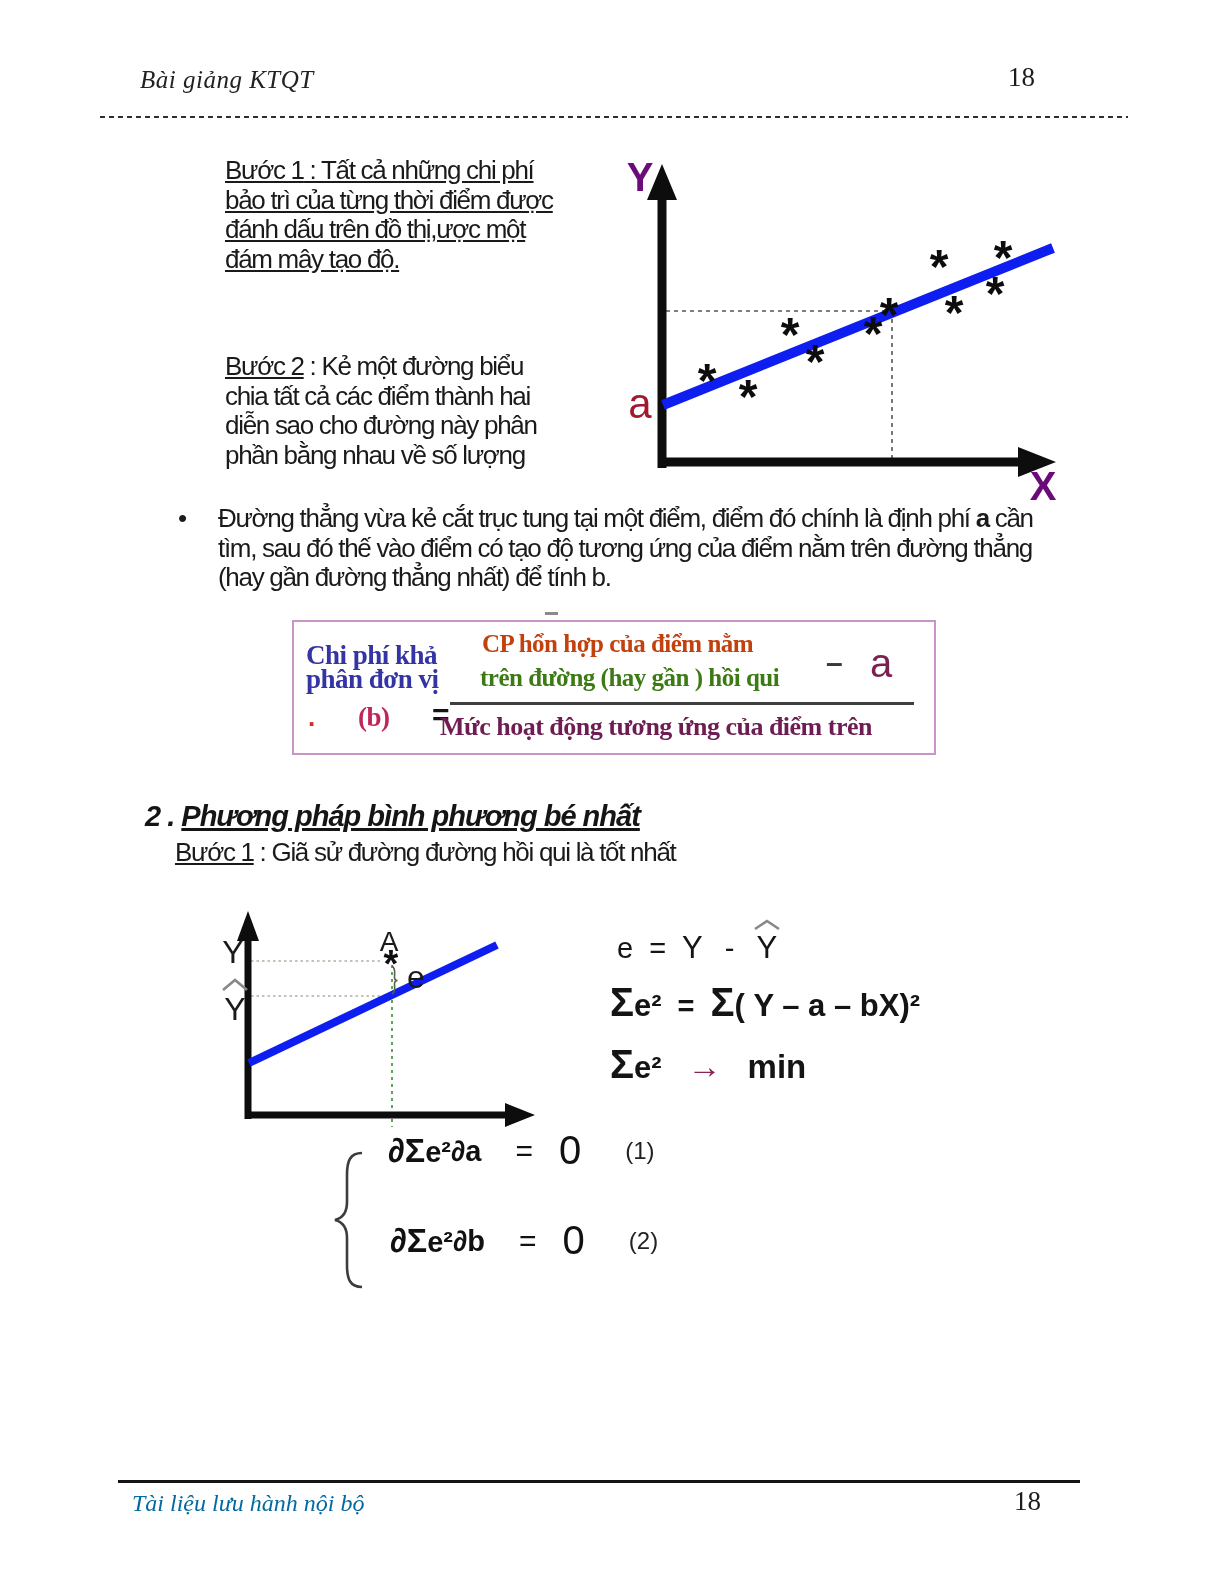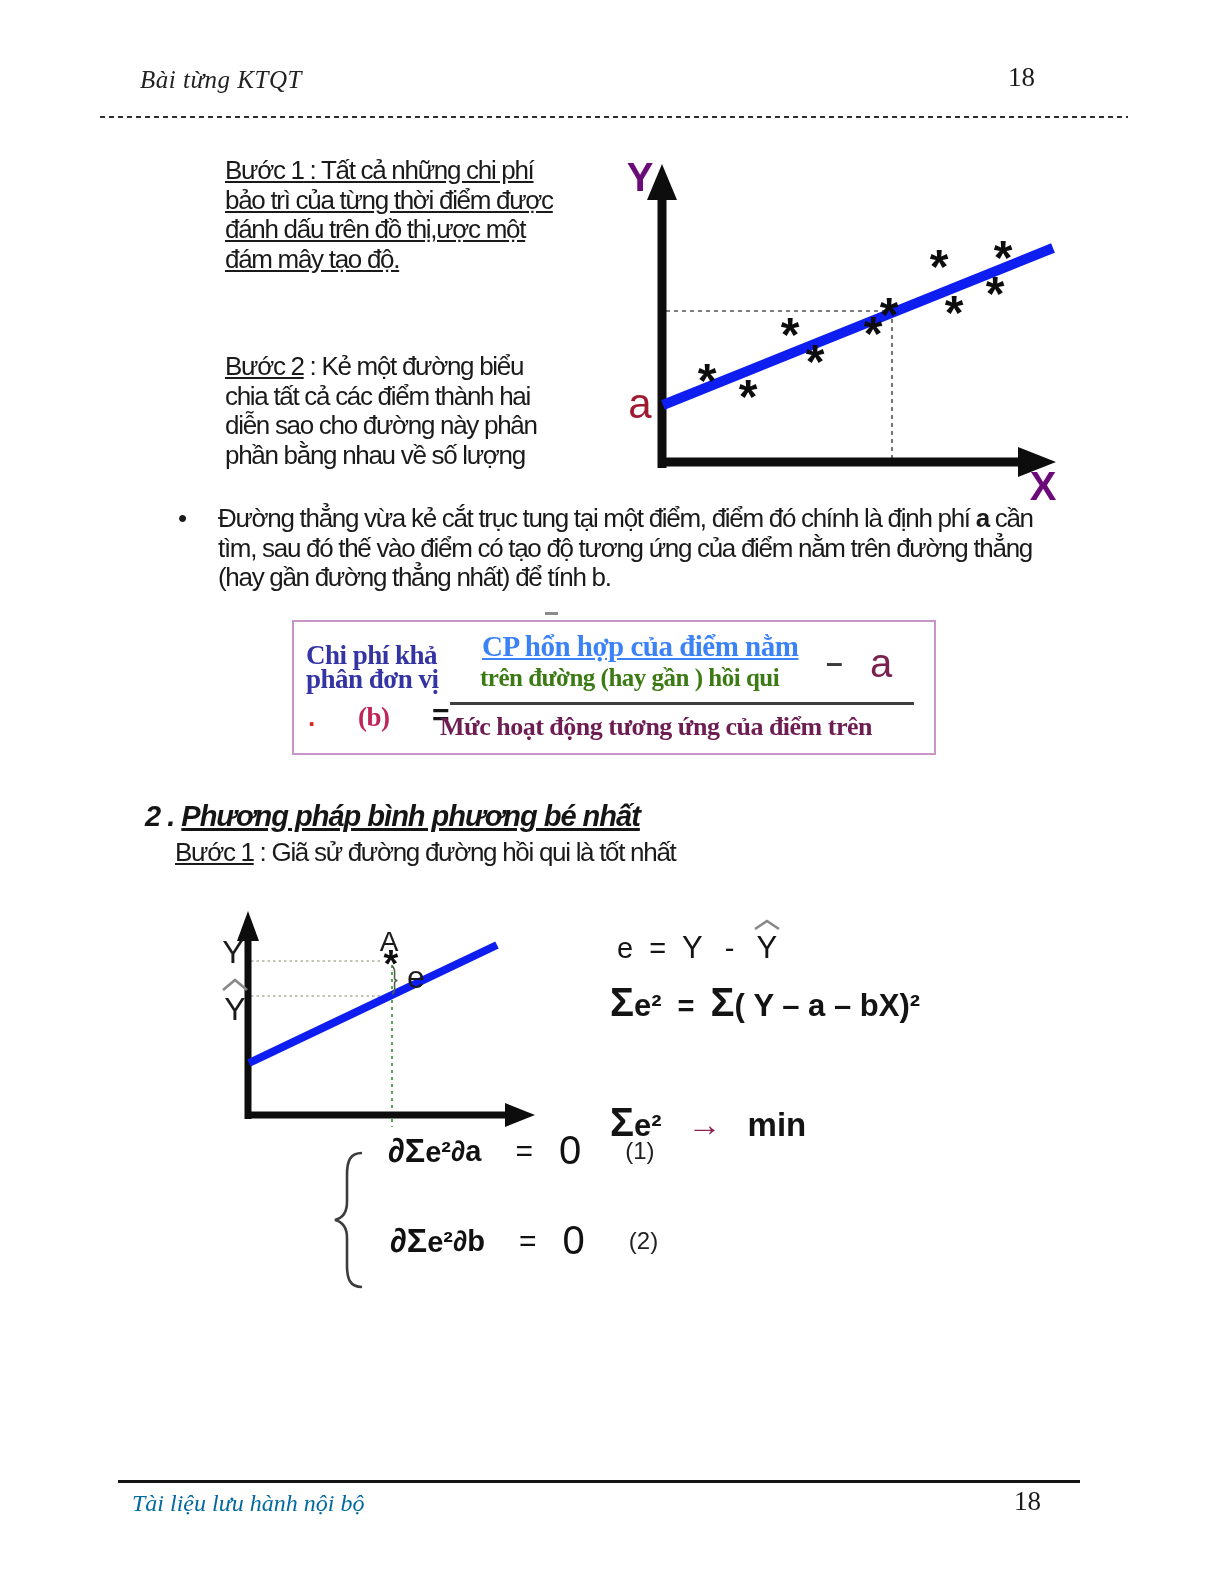--- a/index.html
+++ b/index.html
@@ -23,21 +23,21 @@
   .h2{font-size:29px;font-weight:bold;font-style:italic;letter-spacing:-1px;color:#151515;}
   .h2 .u{text-decoration-thickness:2.5px;}
 
   
   .fbox{width:640px;height:131px;border:2px solid #c795c7;background:#fff;}
   .fbox *{letter-spacing:-.5px;}
   .fb-label{font-family:"Liberation Serif",serif;font-weight:bold;font-size:27px;color:#3434a4;line-height:31px;}
   .fb-dot{color:#d42a2a;font-weight:bold;font-size:26px;}
   .fb-b{font-family:"Liberation Serif",serif;font-weight:bold;font-size:27px;color:#c02558;}
   .fb-eq{font-size:30px;font-weight:bold;color:#141414;}
-  .fb-num1{font-family:"Liberation Serif",serif;font-weight:bold;font-size:29px;color:#3b82f6;text-decoration:underline;}
+  .fb-num1{font-family:"Liberation Serif",serif;font-weight:bold;font-size:25px;color:#c2410c;}
   .fb-num2{font-family:"Liberation Serif",serif;font-weight:bold;font-size:25px;color:#3c7a14;}
   .fb-den{font-family:"Liberation Serif",serif;font-weight:bold;font-size:26px;color:#6d1d52;}
   .fb-minus{font-size:30px;font-weight:bold;color:#3a3a3a;}
   .fb-a{font-size:40px;color:#7b2150;line-height:34px;}
   .fb-rule{height:3px;background:#3f3f3f;}
 
   
   .eq{white-space:nowrap;color:#141414;margin-left:32px;}
   .eq1{font-size:29px;}
   .eqb{font-size:31px;font-weight:bold;}
@@ -58,21 +58,21 @@
 
   .star{font-weight:bold;fill:#0d0d0d;}
   .fig-label-purple{fill:#6b0b7a;font-weight:bold;}
   .fig-label-a{fill:#a01931;}
 </style>
 </head>
 <body>
 
 <div class="page">
 
-  <div class="abs serif it hdr-title" style="left:140px;top:66px;">Bài từng  KTQT</div>
+  <div class="abs serif it hdr-title" style="left:140px;top:66px;">Bài giảng  KTQT</div>
   <div class="abs serif pagenum" style="left:1008px;top:62px;">18</div>
   <div class="abs dashes" style="left:100px;top:116px;width:1028px;"></div>
 
   <div class="abs body-text" style="left:225px;top:156px;width:380px;text-decoration:underline;">
     <div><span class="u">Bước 1</span><span> : Tất cả  những chi phí</span></div>
     <div>bảo trì của từng thời điểm được</div>
     <div>đánh dấu trên đồ thị,ược một</div>
     <div>đám mây tạo độ.</div>
   </div>
 
@@ -171,21 +171,21 @@
   <div class="abs eq eq1" style="left:585px;top:930px;">
     <span>e</span><span style="margin:0 16px;">=</span><span style="font-size:31px;">Y</span><span style="margin:0 22px;">-</span><span class="yhat"><svg width="30" height="12">
           <polyline points="3,10 15,2 27,10" fill="none" stroke="#888" stroke-width="2.6"></polyline>
         </svg><span style="font-size:31px;">Y</span></span>
   </div>
 
   <div class="abs eq eqb" style="left:578px;top:980px;">
     <span class="sigma">Σ</span><span>e²</span><span style="margin:0 16px;font-size:29px;">=</span><span class="sigma">Σ</span><span>( Y – a –  bX)²</span>
   </div>
 
-  <div class="abs eq eqb" style="left:578px;top:1100px;">
+  <div class="abs eq eqb" style="left:578px;top:1042px;">
     <span class="sigma">Σ</span><span>e²</span><span class="arrow-min" style="margin:0 26px;">→</span><span style="font-size:33px;">min</span>
   </div>
 
   <svg class="abs" style="left:330px;top:1150px;" width="38" height="140" viewBox="0 0 38 140">
     <path d="M32,3 C20,3 17,11 17,25 L17,52 C17,62 13,68 5,70 C13,72 17,78 17,88 L17,115 C17,129 20,137 32,137" fill="none" stroke="#3c3c3c" stroke-width="2.6"></path>
   </svg>
 
   <div class="abs deriv-row" style="left:388px;top:1128px;">
     <span class="frac">
       <span class="frac-num"><span class="big">∂</span><span class="big">Σ</span><span>e²</span></span>

